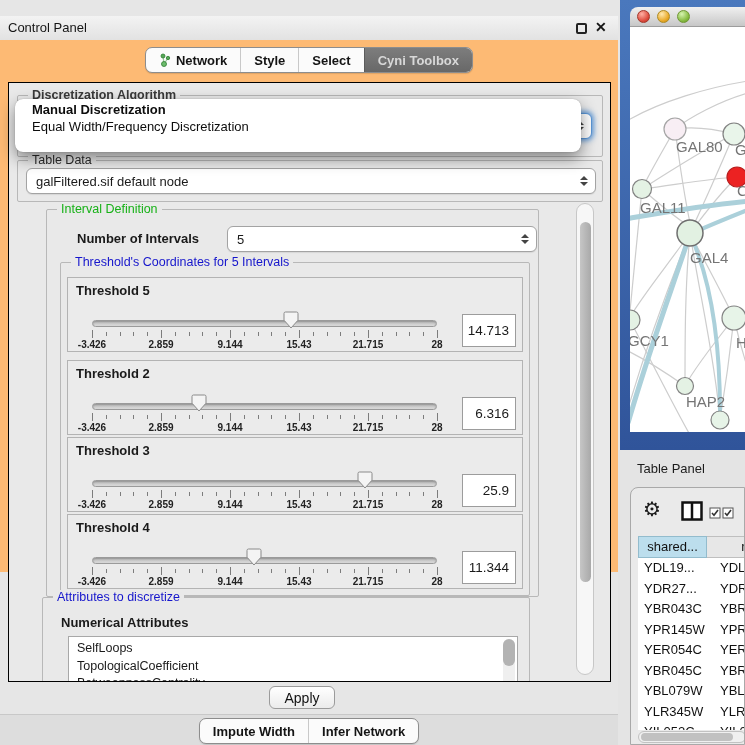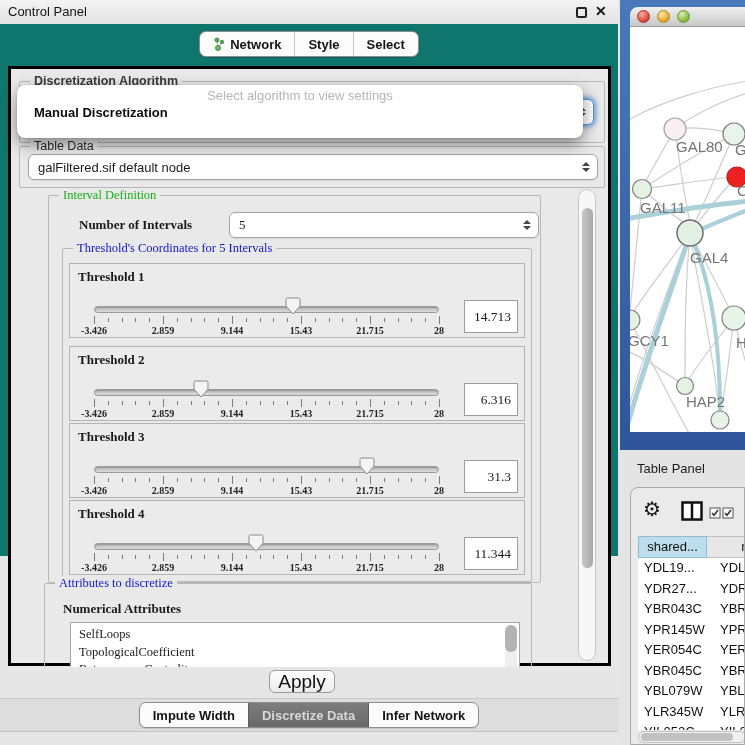--- a/index.html
+++ b/index.html
@@ -1,39 +1,39 @@
 <!DOCTYPE html>
 <html><head>
 <meta charset="utf-8">
 <style>
   * { margin:0; padding:0; box-sizing:border-box; }
   html,body { width:745px; height:745px; }
   body { position:relative; overflow:hidden; background:#e6e6e6;
          font-family:"Liberation Sans", sans-serif; color:#1a1a1a; }
 
   
-  .control-panel { position:absolute; left:0; top:0; width:618px; height:556px; background:#0f766e; }
+  .control-panel { position:absolute; left:0; top:16px; width:618px; height:556px; background:#fdba74; }
   .cp-titlebar { position:absolute; left:0; top:0; width:618px; height:24px;
                  background:linear-gradient(#f3f3f3,#e2e2e2); }
   .cp-title { position:absolute; left:8px; top:4px; font-size:13px; color:#151515; }
   .float-btn { position:absolute; left:576px; top:7px; width:11px; height:11px;
                border:2px solid #222; border-radius:2px; background:transparent; }
   .close-btn { position:absolute; left:595px; top:3px; font-size:14px; font-weight:bold; color:#151515; }
 
   .tabbar { position:absolute; left:0; top:31px; width:618px; display:flex; justify-content:center; }
   .seg-group { display:inline-flex; align-items:stretch; height:26px; background:#fbfbfb;
                border:1px solid #8d8d8d; border-radius:7px; overflow:hidden;
                font-size:13px; font-weight:bold; color:#141414; box-shadow:0 1px 1px rgba(0,0,0,.12); }
   .seg { display:flex; align-items:center; gap:5px; padding:0 13px; border-left:1px solid #c9c9c9; cursor:default; }
   .seg:first-child { border-left:none; }
   .seg.selected { background:linear-gradient(#7d7d7d,#686868); color:#d8d8d8; border-left-color:#5c5c5c; }
   .seg.selected + .seg { border-left-color:#5c5c5c; }
 
   .main-panel { position:absolute; left:8px; top:66px; width:603px; height:600px;
-                border:3px solid #000000; background:#e9e9e9; }
+                border:1px solid #000000; background:#e9e9e9; }
 
   
   .group { position:absolute; border:1px solid #b8b8b8; border-radius:2px; }
   .group-title { position:absolute; top:-8px; left:10px; background:#e9e9e9; padding:0 4px;
                  font-size:12.5px; line-height:15px; white-space:nowrap; }
   .t-dark  { color:#3a3a3a; font-weight:bold; }
   .t-dark2 { color:#2b2b2b; }
   .t-green { color:#17b117; }
   .t-blue  { color:#1515cc; }
 
@@ -54,21 +54,21 @@
   .popup { position:absolute; left:6px; top:16px; width:566px; height:53px; z-index:6;
            background:#fff; border-radius:8px;
            box-shadow:0 6px 16px rgba(0,0,0,.45), 0 0 1px rgba(0,0,0,.35); padding-top:2px; }
   .popup-placeholder { height:17px; line-height:17px; text-align:center; color:#b5b5b5; font-size:13px; }
   .popup-item { height:17px; line-height:17px; padding-left:17px; font-size:13px; color:#0d0d0d; }
   .popup-item.bold { font-weight:bold; }
 
   .td-group { left:8px; top:77px; width:586px; height:42px; }
   .td-combo { left:8px; top:7px; width:570px; height:26px; }
 
-  .scrollarea { position:absolute; left:4px; top:120px; width:560px; height:478px; overflow:hidden;font-family:Liberation Serif, serif; }
+  .scrollarea { position:absolute; left:4px; top:120px; width:560px; height:478px; overflow:hidden; }
 
   .ig { left:33px; top:6px; width:493px; height:388px; }
   .ni-label { position:absolute; left:30px; top:21px; font-size:13px; font-weight:bold; }
   .ni-combo { left:180px; top:16px; width:310px; height:26px; }
 
   .tg { left:13px; top:52px; width:470px; height:334px; }
 
   .threshold-panel { position:absolute; left:6px; width:456px; height:75px;
                      background:#ebebeb; border:1px solid #b3b3b3; }
   .tp0 { top:14px; } .tp1 { top:97px; } .tp2 { top:174px; } .tp3 { top:251px;padding-left:15px; }
@@ -98,21 +98,21 @@
                     background:#efefef; border-radius:6px; }
   .list-thumb { position:absolute; left:0; top:0; width:12px; height:27px; background:#b3b3b3; border-radius:6px; }
 
   .vscroll { position:absolute; left:567px; top:120px; width:18px; height:472px;
              background:#f7f7f7; border:1px solid #c7c7c7; border-radius:9px; }
   .thumb-v { position:absolute; left:2.5px; top:18px; width:11px; height:360px;
              background:linear-gradient(90deg,#c6c6c6,#a9a9a9); border-radius:6px; }
 
   .apply-btn { position:absolute; left:269px; top:670px; width:66px; height:23px;
                background:linear-gradient(#fff,#ebebeb); border:1px solid #9b9b9b; border-radius:6px;
-               font-size:19px; font-family:"Liberation Sans",sans-serif; color:#111; }
+               font-size:14px; font-family:"Liberation Sans",sans-serif; color:#111; }
 
   .footer-strip { position:absolute; left:0; top:698px; width:618px; height:34px; background:#dddddd;
                   border-top:1px solid #c8c8c8; border-bottom:1px solid #c2c2c2;
                   display:flex; justify-content:center; align-items:center; }
 
   
   .net-window { position:absolute; left:620px; top:0; width:125px; height:450px;
                 background:linear-gradient(180deg,#4a78bd,#30549a); }
   .net-titlebar { position:absolute; left:10px; top:7px; width:115px; height:20px;
                   background:linear-gradient(#f0f0f0,#c7c7c7); border-bottom:1px solid #9d9d9d;
@@ -170,38 +170,41 @@
             <circle cx="5" cy="11" r="2.5" fill="#6cbb6c" stroke="#2e7d32" stroke-width="0.8"></circle>
           </svg>
           <span>Network</span>
         </div>
         <div class="seg">
           <span>Style</span>
         </div>
         <div class="seg">
           <span>Select</span>
         </div>
+        <div class="seg selected">
+          <span>Cyni Toolbox</span>
+        </div>
       </div>
     </nav>
 
     <div class="main-panel">
 
       <div class="group algo-group">
         <span class="group-title t-dark">Discretization Algorithm</span>
         <div class="combo algo-combo">
           <span class="stepper">
               <i class="up"></i>
               <i class="dn"></i>
             </span>
         </div>
       </div>
 
       <div class="popup">
-        <div class="popup-placeholder">Select algorithm to view settings</div>
         <div class="popup-item bold">Manual Discretization</div>
+        <div class="popup-item">Equal Width/Frequency Discretization</div>
       </div>
 
       <div class="group td-group">
         <span class="group-title t-dark2">Table Data</span>
         <div class="combo td-combo">
           <span class="combo-text">galFiltered.sif default node</span>
           <span class="stepper">
               <i class="up"></i>
               <i class="dn"></i>
             </span>
@@ -218,21 +221,21 @@
             <span class="stepper">
                 <i class="up"></i>
                 <i class="dn"></i>
               </span>
           </div>
 
           <div class="group tg">
             <span class="group-title t-blue">Threshold's Coordinates for 5 Intervals</span>
 
             <div class="threshold-panel tp0">
-              <span class="th-label">Threshold 1</span>
+              <span class="th-label">Threshold 5</span>
               <div class="slider">
                 <div class="track"></div>
                 <div class="ticks">
                     <span class="tick major" style="left: 0%;"></span>
                     <span class="tick" style="left: 4%;"></span>
                     <span class="tick" style="left: 8%;"></span>
                     <span class="tick" style="left: 12%;"></span>
                     <span class="tick" style="left: 16%;"></span>
                     <span class="tick major" style="left: 20%;"></span>
                     <span class="tick" style="left: 24%;"></span>
@@ -361,21 +364,21 @@
                     <span class="ticklab" style="left: 60%;">15.43</span>
                     <span class="ticklab" style="left: 80%;">21.715</span>
                     <span class="ticklab" style="left: 100%;">28</span>
                   </div>
                 <div class="thumb" style="left: 78.9983%;">
                   <svg width="16" height="18" viewBox="0 0 16 18">
                       <path d="M2.5 1 h11 a1.5 1.5 0 0 1 1.5 1.5 V9.2 L8 17 L1 9.2 V2.5 A1.5 1.5 0 0 1 2.5 1 Z" fill="#f4f4f4" stroke="#8a8a8a"></path>
                     </svg>
                 </div>
               </div>
-              <div class="value-box">31.3</div>
+              <div class="value-box">25.9</div>
             </div>
 
             <div class="threshold-panel tp3">
               <span class="th-label">Threshold 4</span>
               <div class="slider">
                 <div class="track"></div>
                 <div class="ticks">
                     <span class="tick major" style="left: 0%;"></span>
                     <span class="tick" style="left: 4%;"></span>
                     <span class="tick" style="left: 8%;"></span>
@@ -443,23 +446,20 @@
         <div class="thumb-v"></div>
       </div>
     </div>
 
     <button class="apply-btn">Apply</button>
 
     <div class="footer-strip">
       <div class="seg-group">
         <div class="seg">
           <span>Impute Width</span>
-        </div>
-        <div class="seg selected">
-          <span>Discretize Data</span>
         </div>
         <div class="seg">
           <span>Infer Network</span>
         </div>
       </div>
     </div>
   </section>
 
   <section class="net-window">
     <div class="net-titlebar">

